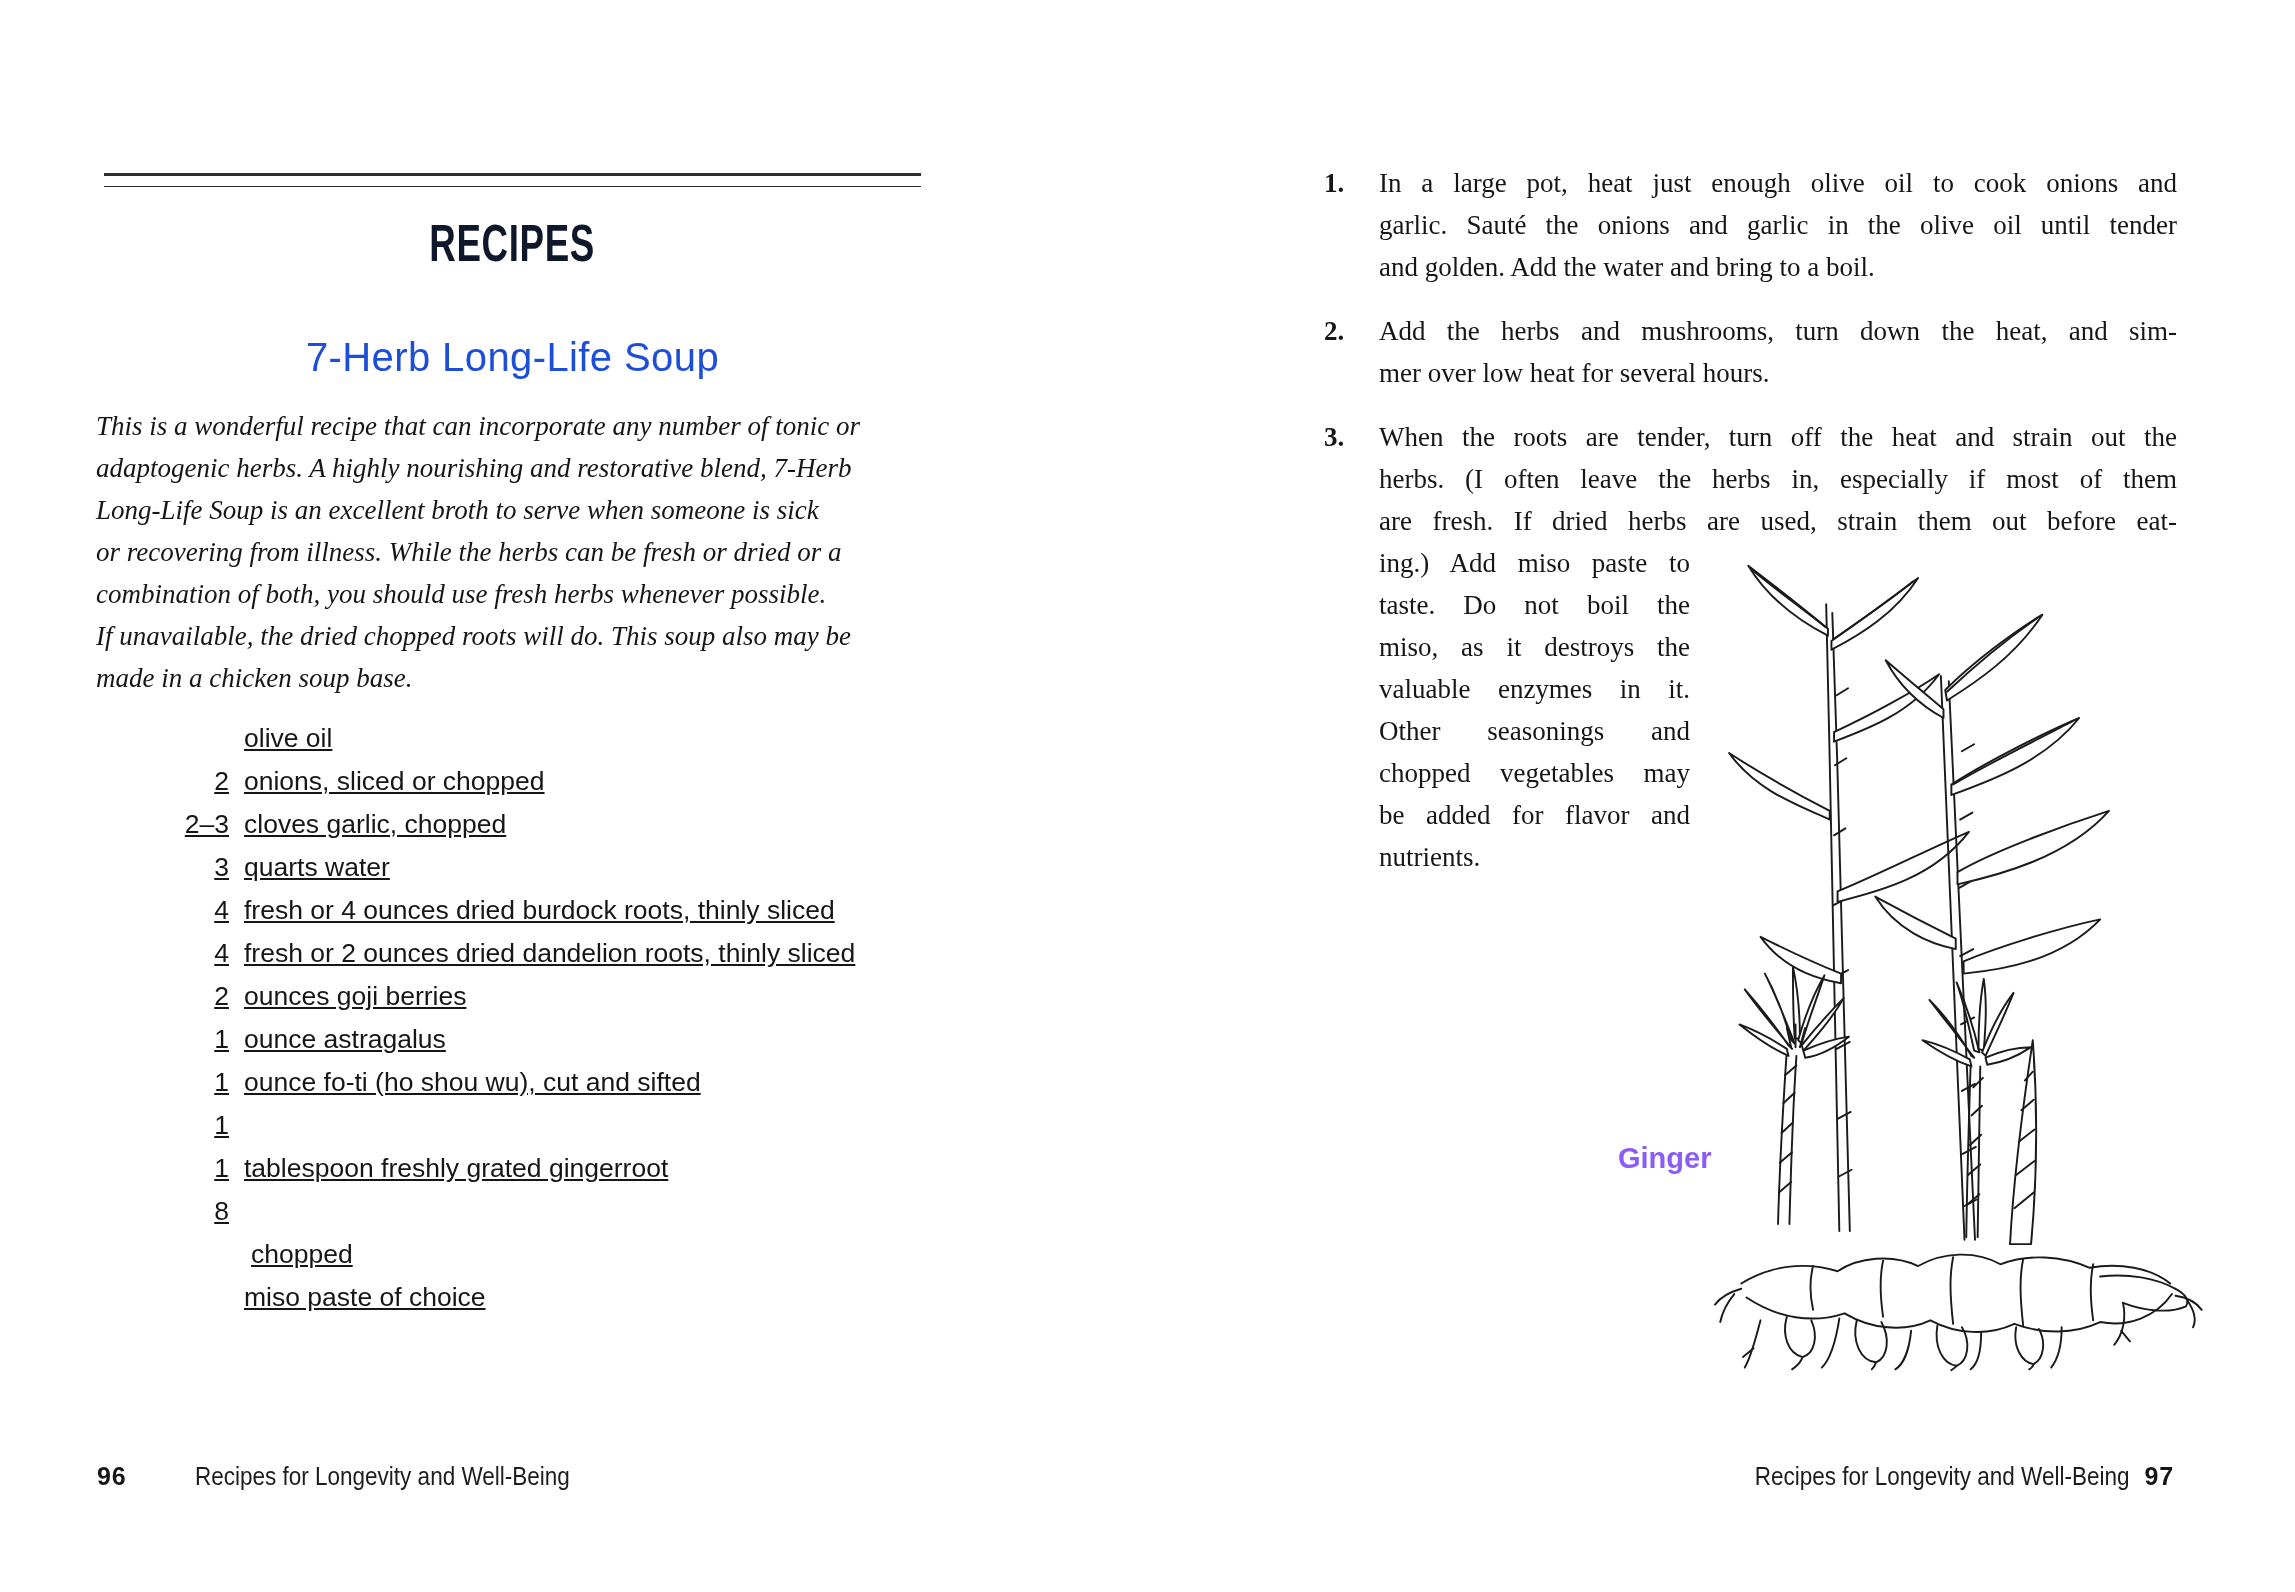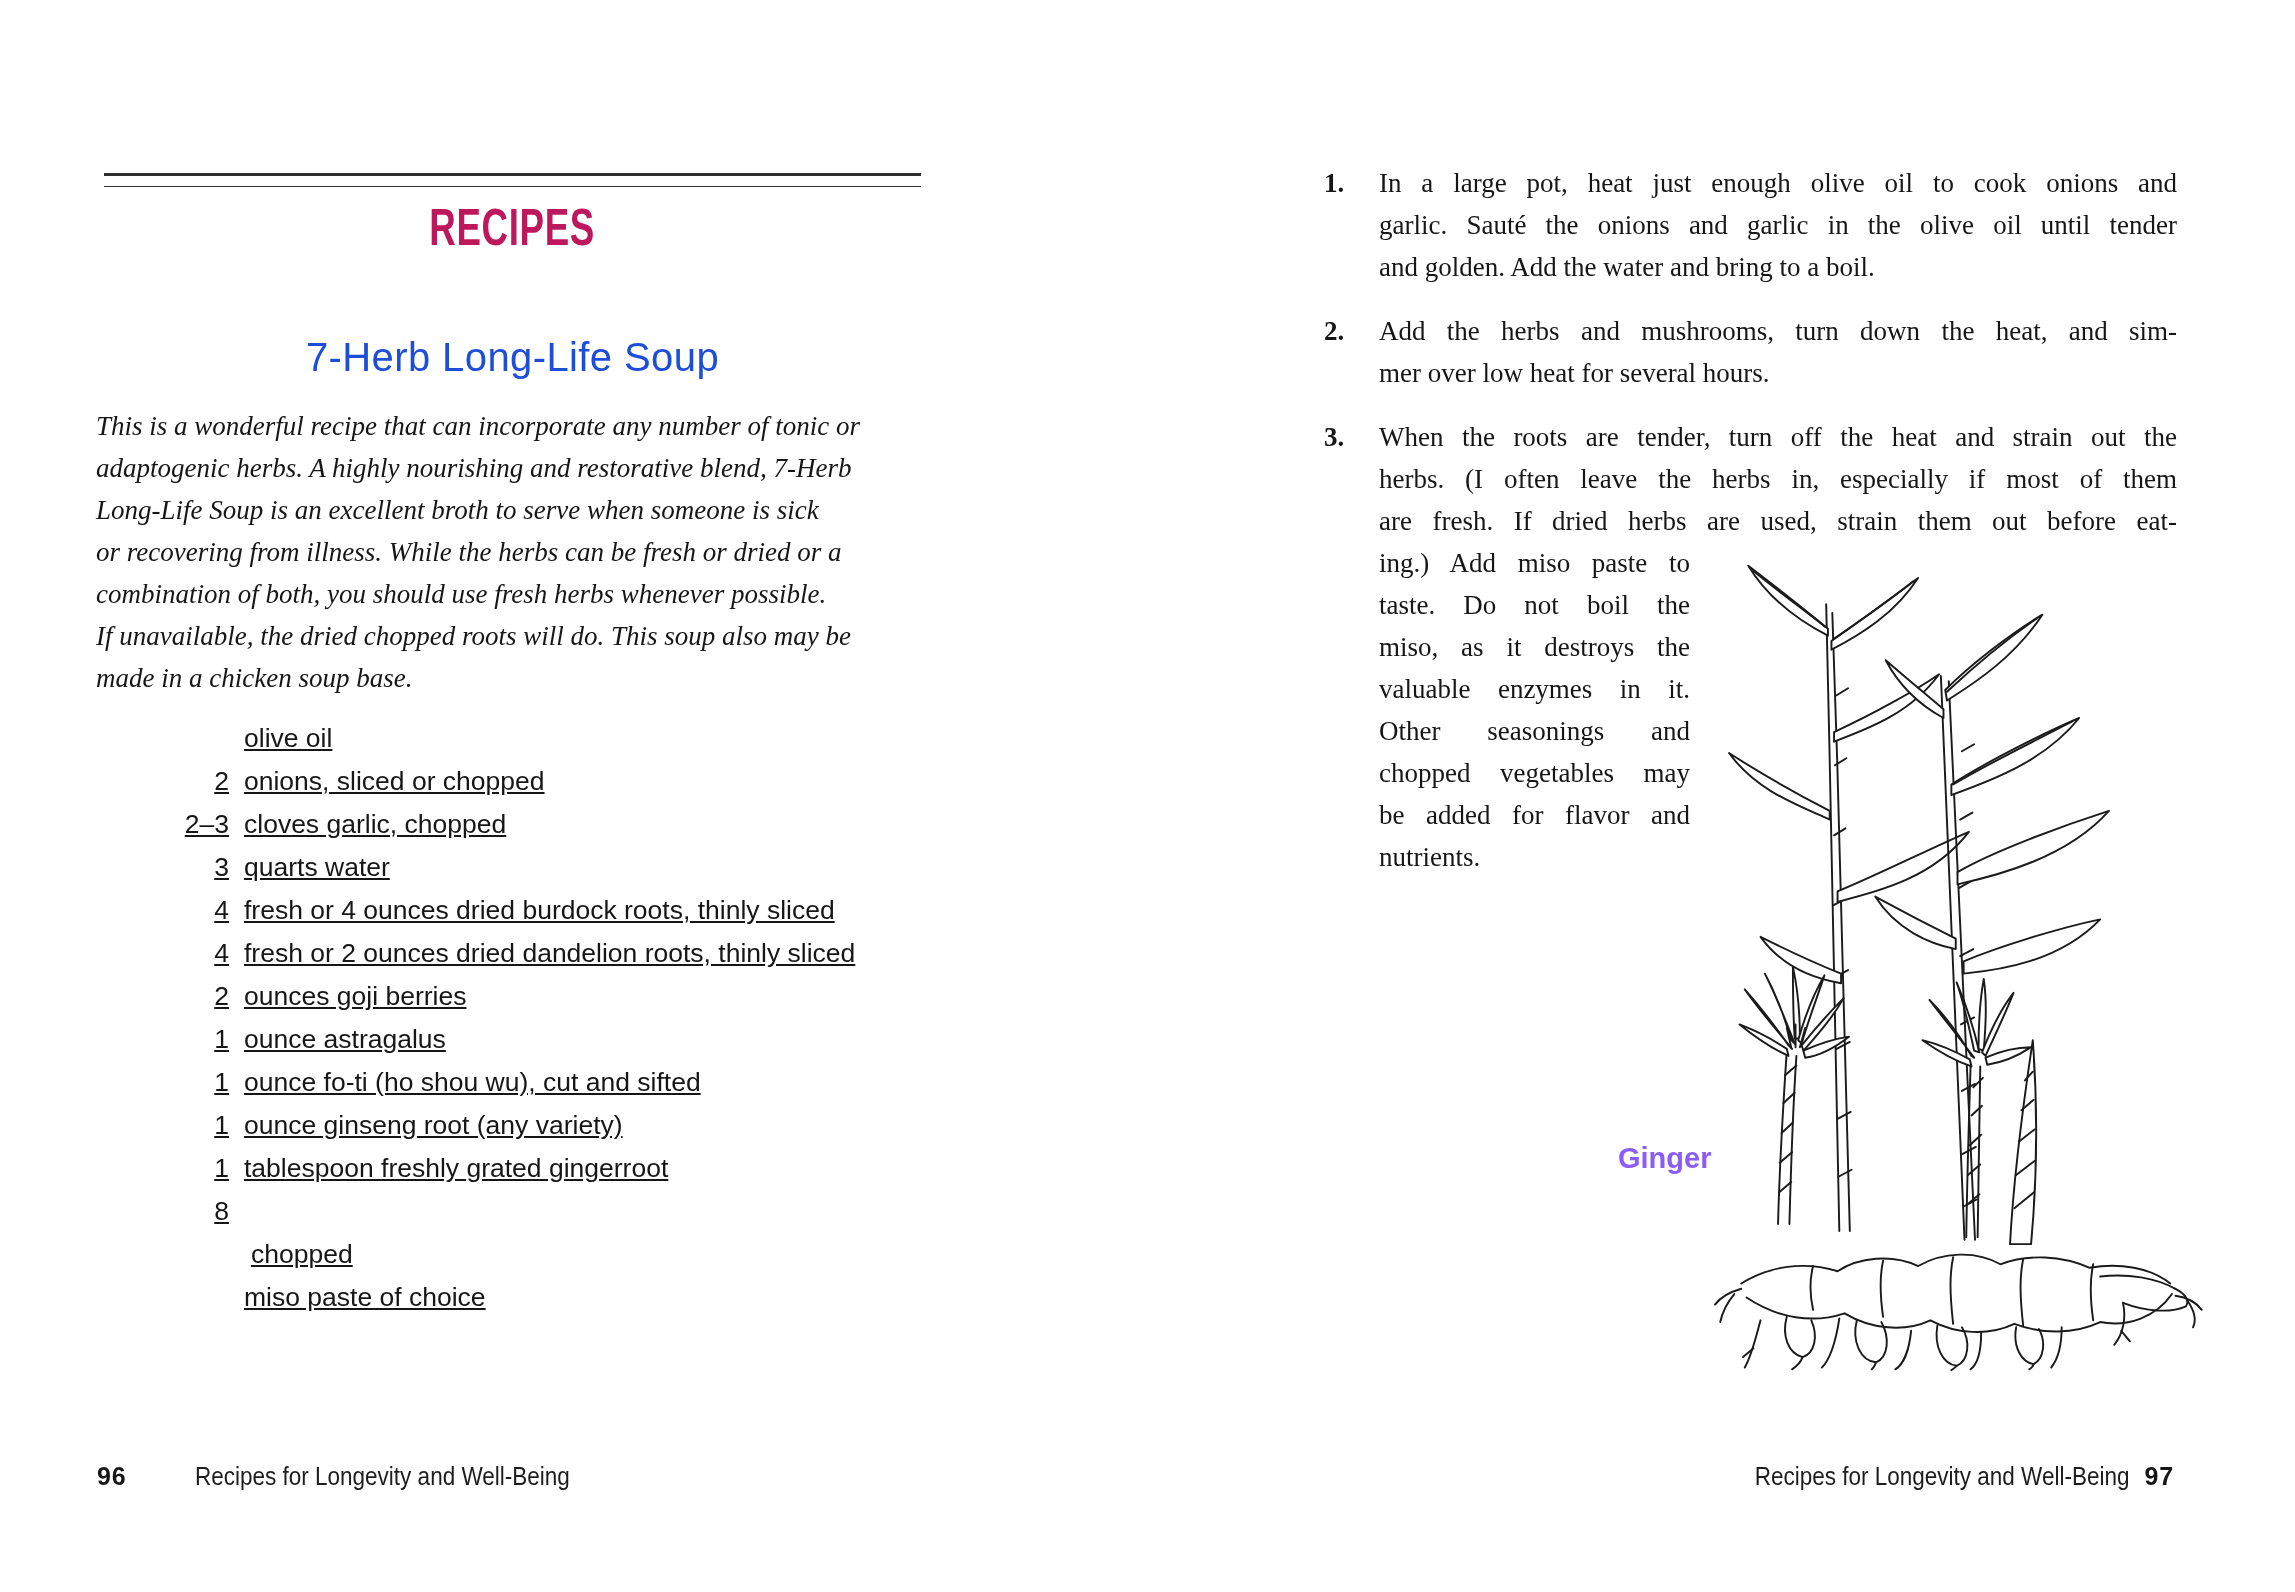--- a/index.html
+++ b/index.html
@@ -6,22 +6,22 @@
   .page{
     position:relative;width:2295px;height:1593px;background:#ffffff;
     overflow:hidden;color:#161616;
     font-family:"Liberation Sans", sans-serif;
   }
   .lp, .rp{display:contents;}
 
   
   .head-rule{position:absolute;left:104px;top:173px;width:817px;height:9.7px;
     border-top:3.5px solid #2e2e2e;border-bottom:1.8px solid #2e2e2e;}
-  .section-header{position:absolute;left:104px;top:201px;width:817px;margin:0;
-    text-align:center;font-size:51px;font-weight:bold;line-height:53px;color:#be185d;}
+  .section-header{position:absolute;left:104px;top:217px;width:817px;margin:0;
+    text-align:center;font-size:51px;font-weight:bold;line-height:53px;color:#0f172a;}
   .section-header .squeeze{display:inline-block;transform:scaleX(0.72);transform-origin:center;
     letter-spacing:0.9px;}
   .recipe-title{position:absolute;left:104px;top:334px;width:817px;margin:0;
     text-align:center;font-size:40px;font-weight:normal;line-height:46px;color:#1d4ed8;
     letter-spacing:0.4px;}
   .intro{position:absolute;left:96px;top:405px;width:680px;
     font-family:"Liberation Serif", serif;font-style:italic;font-size:27px;line-height:42px;}
   .intro div{white-space:nowrap;}
   .ingredients{position:absolute;left:104px;top:717px;width:689px;
     font-size:26.5px;line-height:43px;}
@@ -109,21 +109,20 @@
       <div class="ing-row">
         <span class="ing-qty">1</span>
         <span class="ing-item">ounce astragalus</span>
       </div>
       <div class="ing-row">
         <span class="ing-qty">1</span>
         <span class="ing-item">ounce fo-ti (ho shou wu), cut and sifted</span>
       </div>
       <div class="ing-row">
         <span class="ing-qty">1</span>
-        <span class="ing-item">ounce ginseng root (any variety)</span>
       </div>
       <div class="ing-row">
         <span class="ing-qty">1</span>
         <span class="ing-item">tablespoon freshly grated gingerroot</span>
       </div>
       <div class="ing-row">
         <span class="ing-qty">8</span>
       </div>
       <div class="ing-row cont">
         <span class="ing-qty"></span>

